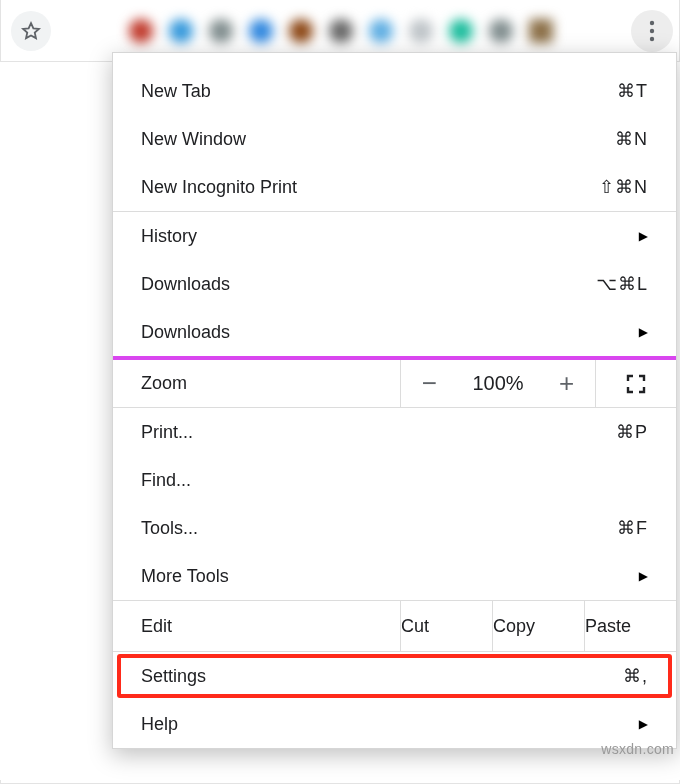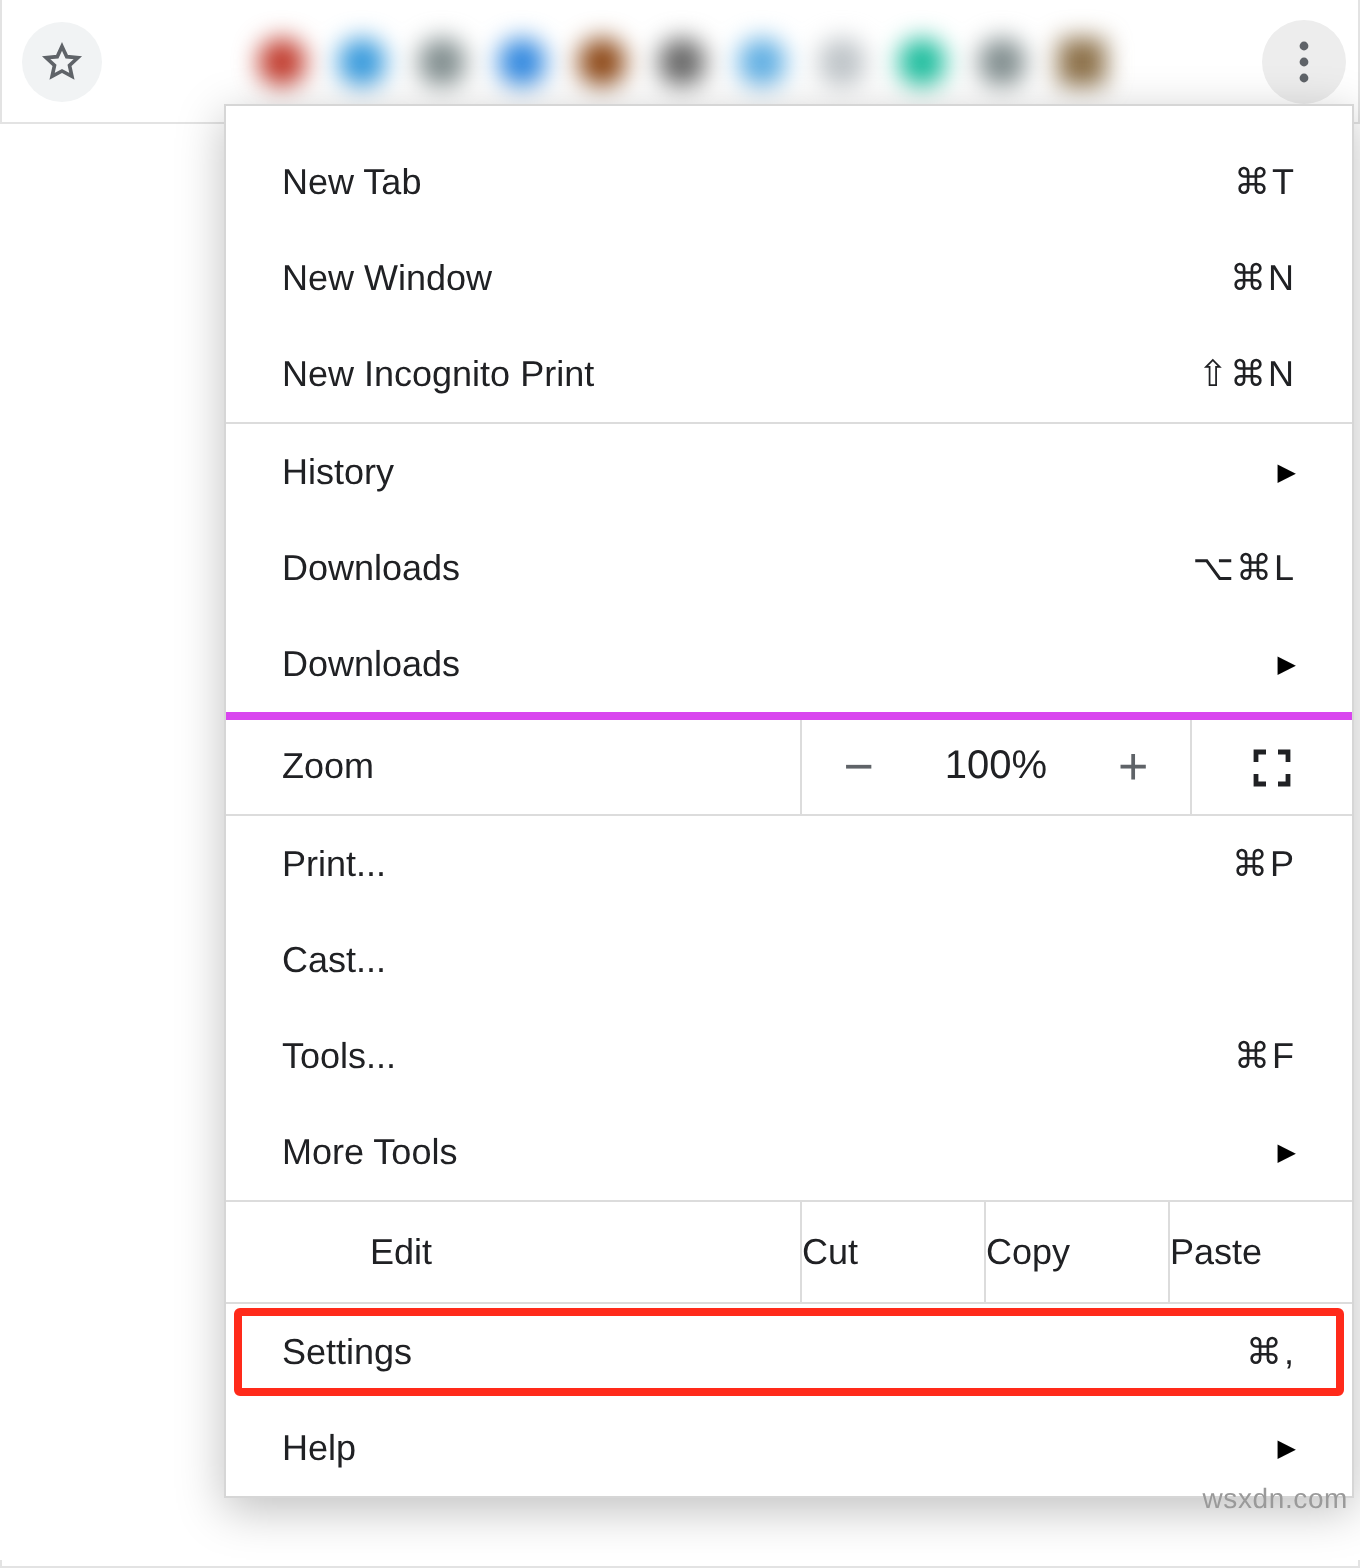--- a/index.html
+++ b/index.html
@@ -69,21 +69,21 @@
     }
     .zoom-lbl { flex:1; display:flex; align-items:center; padding-left:28px; border-right:1px solid #dcdcdc; }
     .zoom-ctrls { width:195px; display:flex; align-items:center; justify-content:space-around; border-right:1px solid #dcdcdc; font-size:20px; }
     .zoom-ctrls .zp, .zoom-ctrls .zm { cursor:pointer; color:#5f6368; font-size:26px; padding:0 6px;}
     .zoom-full { width:80px; display:flex; align-items:center; justify-content:center; cursor:pointer; }
 
     .edit-row {
       display:flex; align-items:stretch; height:52px;
       border-top:1px solid #dcdcdc; border-bottom:1px solid #dcdcdc;
     }
-    .edit-lbl { flex:1; display:flex; align-items:center; padding-left:28px;margin-left:44px; }
+    .edit-lbl { flex:1; display:flex; align-items:center; padding-left:28px; }
     .edit-btn { width:92px; display:flex; align-items:center; justify-content:flex-start; border-left:1px solid #dcdcdc; cursor:pointer; }
 
     .highlight {
       position:relative;
       gap:38px;
     }
     .highlight::before {
       content:"";
       position:absolute;
       left:4px; right:4px; top:2px; bottom:2px;
@@ -177,21 +177,21 @@
         <path stroke="#202124" stroke-width="2.4" fill="none" d="M2 7V2h5 M18 7V2h-5 M2 13v5h5 M18 13v5h-5"></path>
       </svg>
     </div>
   </div>
 
   <div class="row">
     <span class="label">Print...</span>
     <span class="short">⌘P</span>
   </div>
   <div class="row">
-    <span class="label">Cast...</span>
+    <span class="label">Find...</span>
     <span></span>
   </div>
   <div class="row">
     <span class="label">Tools...</span>
     <span class="short">⌘F</span>
   </div>
   <div class="row">
     <span class="label">More Tools</span>
     <span class="arrow">▶</span>
   </div>

